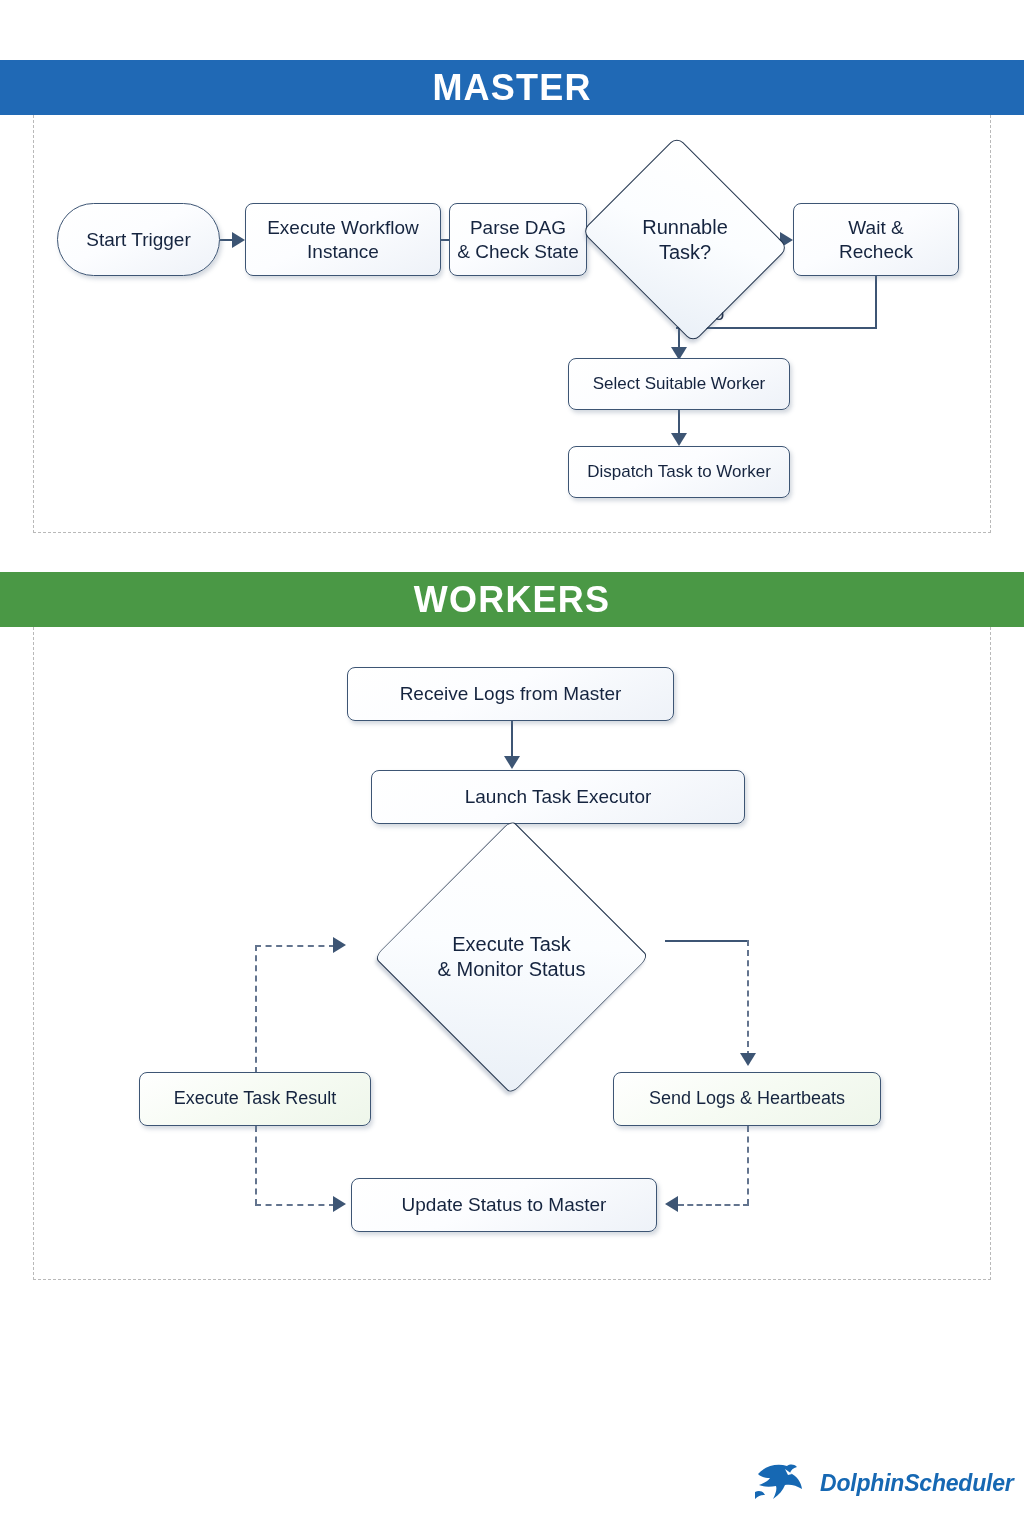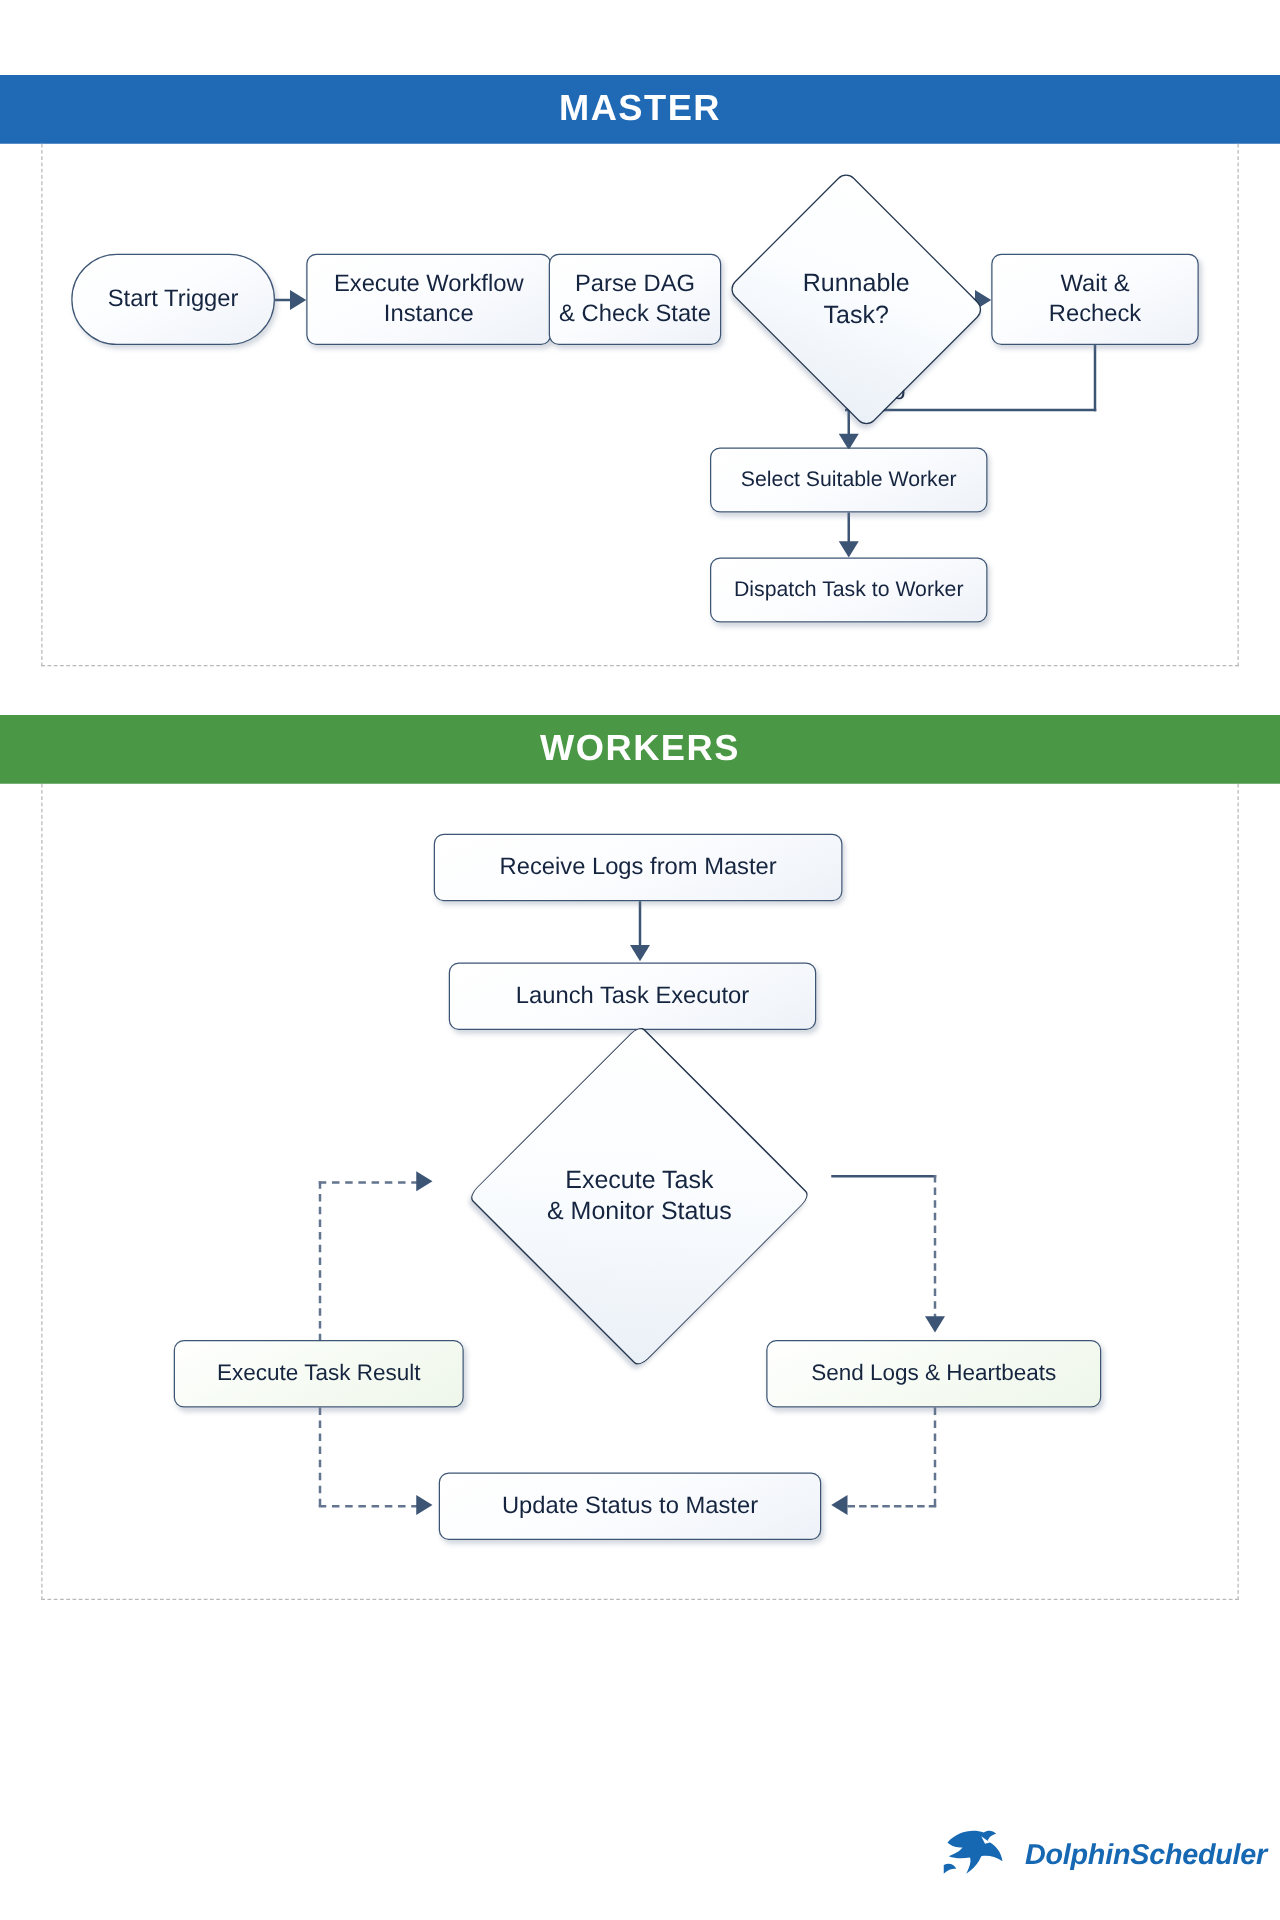--- a/index.html
+++ b/index.html
@@ -26,21 +26,21 @@
     left: 0;
     width: 100%;
     height: 55px;
     display: flex;
     align-items: center;
     justify-content: center;
     box-sizing: border-box;
   }
   .band-title {
     color: #ffffff;
-    font-size: 29px;
+    font-size: 36px;
     font-weight: bold;
     letter-spacing: 1.2px;
     font-family: "Liberation Sans", sans-serif;
   }
   #master-band { background: #2069B5; top: 60px; }
   #workers-band { background: #4A9845; top: 572px; }
 
   .dashed-area {
     position: absolute;
     left: 33px;
@@ -176,21 +176,21 @@
 
 <div class="node pill" style="left:57px; top:203px; width:163px; height:73px; font-size:19px;">
   <span>Start Trigger</span>
 </div>
 
 <div class="node" style="left:245px; top:203px; width:196px; height:73px; font-size:19px;">
   <span style="white-space:pre-line;">Execute Workflow
 Instance</span>
 </div>
 
-<div class="node" style="left:439px; top:203px; width:138px; height:73px; font-size:19px;">
+<div class="node" style="left:449px; top:203px; width:138px; height:73px; font-size:19px;">
   <span style="white-space:pre-line;">Parse DAG
 &amp; Check State</span>
 </div>
 
 <div class="diamond" style="left:606px; top:172px; width:158px; height:135px;">
   <div class="dshape"></div>
   <div class="dlabel" style="white-space:pre-line; font-size:20px;">Runnable
 Task?</div>
 </div>
 
@@ -241,21 +241,21 @@
 
 <div class="section band" id="workers-band">
   <span class="band-title">WORKERS</span>
 </div>
 <div class="dashed-area" id="workers-area"></div>
 
 <div class="node" style="left:347px; top:667px; width:327px; height:54px; font-size:19px;">
   <span>Receive Logs from Master</span>
 </div>
 
-<div class="node" style="left:359px; top:770px; width:294px; height:54px; font-size:19px;">
+<div class="node" style="left:371px; top:770px; width:374px; height:54px; font-size:19px;">
   <span>Launch Task Executor</span>
 </div>
 
 <div class="diamond" style="left:355px; top:873px; width:313px; height:168px;">
   <div class="dshape" style="transform: rotate(45deg) scale(0.62,1.16); transform-origin:center;"></div>
   <div class="dlabel" style="white-space:pre-line; font-size:20px;">Execute Task
 &amp; Monitor Status</div>
 </div>
 
 <div class="node green" style="left:139px; top:1072px; width:232px; height:54px; font-size:18px;">

